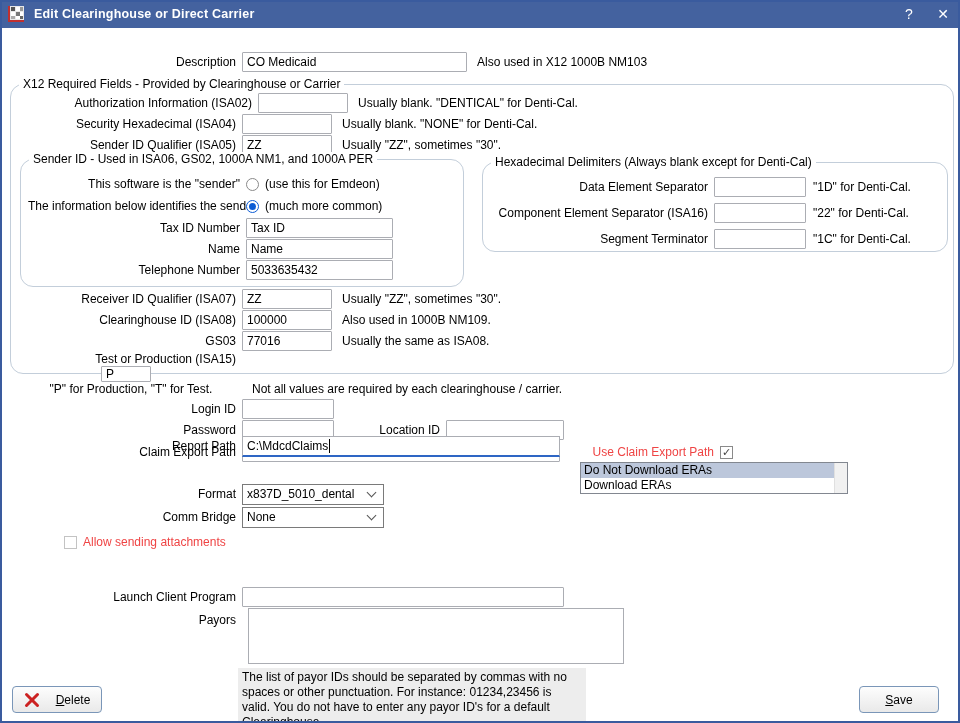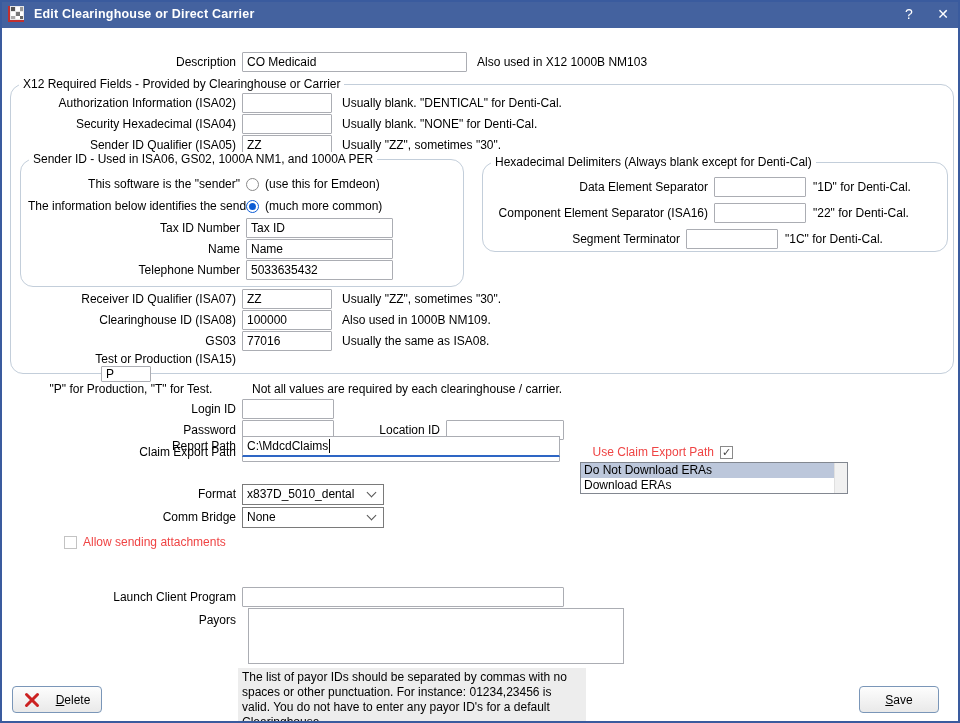--- a/index.html
+++ b/index.html
@@ -102,21 +102,21 @@
   <div class="row" style="top:50px;">
     <div class="lbl">Description</div>
     <input class="tb w225" value="CO Medicaid" style="">
     <div class="note">Also used in X12 1000B NM103</div>
   </div>
 
   <div class="gbox" style="left:8px; top:82px; width:944px; height:290px;">
     <div class="legend">X12 Required Fields - Provided by Clearinghouse or Carrier</div>
   </div>
 
-  <div class="row" style="top:91px;">
+  <div class="row" style="top:91px;margin-left:16px;">
     <div class="lbl">Authorization Information (ISA02)</div>
     <input class="tb w90" value="" style="">
     <div class="note">Usually blank. "DENTICAL" for Denti-Cal.</div>
   </div>
   <div class="row" style="top:112px;">
     <div class="lbl">Security Hexadecimal (ISA04)</div>
     <input class="tb w90" value="" style="">
     <div class="note">Usually blank. "NONE" for Denti-Cal.</div>
   </div>
   <div class="row" style="top:133px;">
@@ -157,21 +157,21 @@
   <div class="row" style="left:488px; top:175px;">
     <div class="lbl" style="width:224px;">Data Element Separator</div>
     <input class="tb w92" value="" style="">
     <div class="note" style="margin-left:7px;">"1D" for Denti-Cal.</div>
   </div>
   <div class="row" style="left:488px; top:201px;">
     <div class="lbl" style="width:224px;">Component Element Separator (ISA16)</div>
     <input class="tb w92" value="" style="">
     <div class="note" style="margin-left:7px;">"22" for Denti-Cal.</div>
   </div>
-  <div class="row" style="left:460px; top:227px;">
+  <div class="row" style="left:488px; top:227px;">
     <div class="lbl" style="width:224px;">Segment Terminator</div>
     <input class="tb w92" value="" style="">
     <div class="note" style="margin-left:7px;">"1C" for Denti-Cal.</div>
   </div>
 
   <div class="row" style="top:287px;">
     <div class="lbl">Receiver ID Qualifier (ISA07)</div>
     <input class="tb w90" value="ZZ" style="">
     <div class="note">Usually "ZZ", sometimes "30".</div>
   </div>

